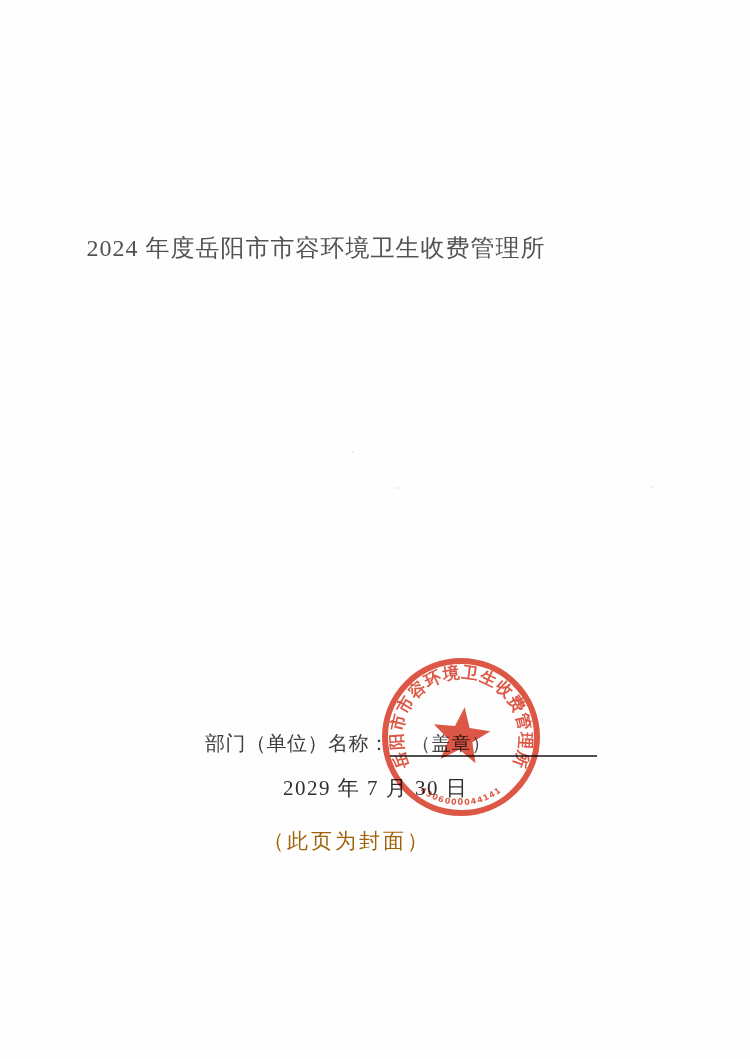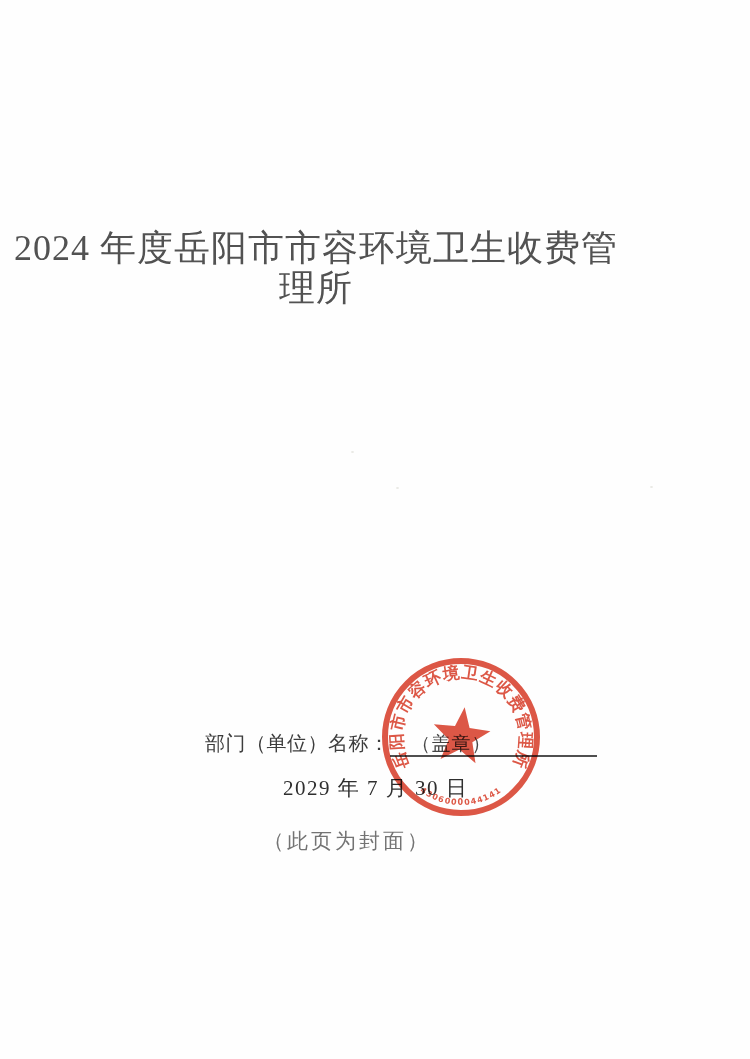--- a/index.html
+++ b/index.html
@@ -6,21 +6,21 @@
   html, body { width: 750px; height: 1059px; background: #ffffff; overflow: hidden; }
   body { position: relative; font-family: "Liberation Serif", "DejaVu Serif", serif; }
 
   .page {
     position: absolute; inset: 0; background: #fefefe;
   }
 
   .doc-title {
     position: absolute; top: 228px; left: 0; width: 632px;
     text-align: center; color: #525252;
-    font-size: 36px; line-height: 40px; letter-spacing: 1px;
+    font-size: 24px; line-height: 40px; letter-spacing: 1px;
     font-weight: 500;
   }
 
   .dept-line {
     position: absolute; left: 205px; top: 730px;
     font-size: 20px; color: #3d3d3d; letter-spacing: 0.5px;
     white-space: nowrap;
   }
   .dept-line .blank {
     display: inline-block; width: 207px; height: 26px;
@@ -32,21 +32,21 @@
   }
 
   .date-line {
     position: absolute; left: 283px; top: 774px;
     font-size: 21px; color: #2e2e2e; letter-spacing: 1.5px;
     white-space: nowrap;
   }
 
   .cover-note {
     position: absolute; left: 263px; top: 827px;
-    font-size: 21px; color: #737373; letter-spacing: 3px;
+    font-size: 21px; color: #a16207; letter-spacing: 3px;
     white-space: nowrap;
   }
 
   .seal {
     position: absolute; left: 375px; top: 651px;
     width: 172px; height: 172px;
     opacity: 0.88;
     mix-blend-mode: multiply;
     pointer-events: none;
   }

